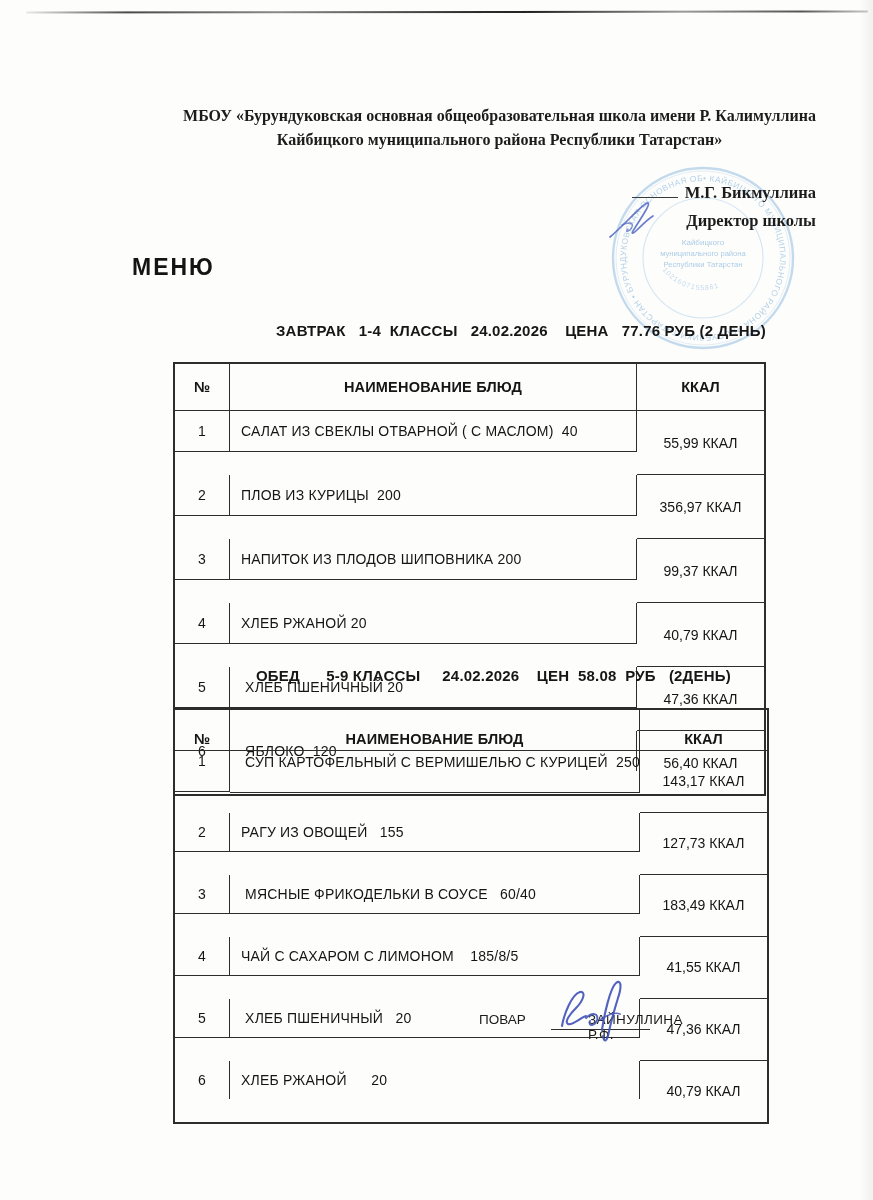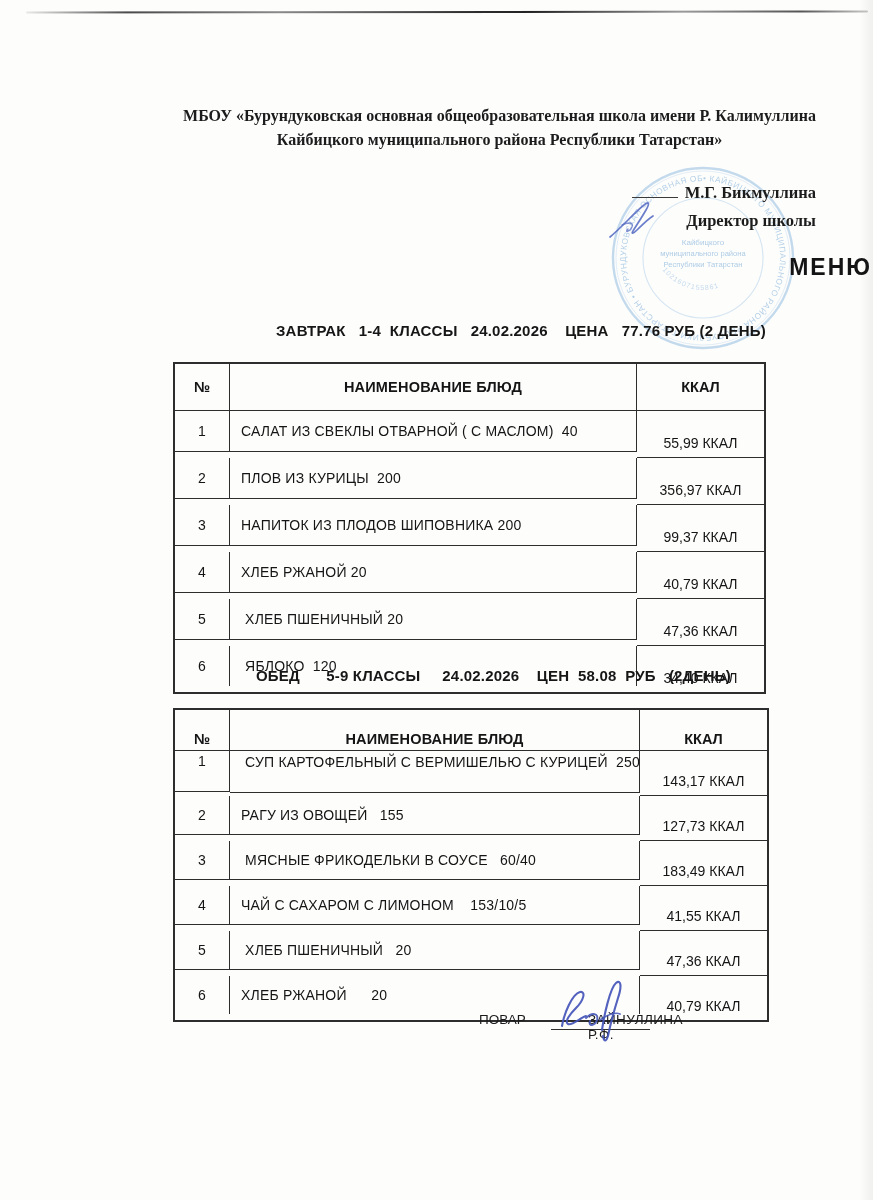--- a/index.html
+++ b/index.html
@@ -27,21 +27,21 @@
   .approval{
     position:absolute; top:179px; right:57px; text-align:right;
     font-family:"Liberation Serif", serif; font-weight:bold;
     font-size:16.5px; line-height:27.5px; color:#1c1c1c; z-index:3;
   }
   .sig-line-small{
     display:inline-block; width:46px; border-bottom:1.6px solid #3a3a3a;
     margin-right:7px; vertical-align:baseline; height:12px;
   }
   .menu-title{
-    position:absolute; top:254px; left:132px; width:740px; text-align:right;
+    position:absolute; top:254px; left:132px; width:740px; text-align:left;
     font-size:23px; font-weight:bold; letter-spacing:2px; color:#141414; z-index:3;
   }
   .meal-heading{
     position:absolute; font-size:15px; font-weight:bold; color:#161616;
     white-space:pre; z-index:3; letter-spacing:.2px;
   }
   .h-breakfast{ top:322px; left:276px; }
   .h-lunch{ top:667px; left:256px; }
 
   .menu-table{
@@ -51,21 +51,21 @@
   .t-breakfast{ top:362px; width:589px; }
   .t-lunch{ top:708px; width:592px; }
   .cell{
     border-right:1.6px solid #2d2d2d; border-bottom:1.6px solid #2d2d2d;
     display:flex; font-size:14px; color:#151515; overflow:hidden;
   }
   .cell.last-col{ border-right:none; }
   .cell.last-row{ border-bottom:none; }
   .c-num{ justify-content:center; align-items:center; }
   .c-dish{ padding-left:11px; align-items:center; white-space:pre; letter-spacing:.2px; }
-  .c-kcal{ justify-content:center; align-items:flex-end; padding-bottom:6px; }
+  .c-kcal{ justify-content:center; align-items:flex-end; padding-bottom:23px; }
   .hdr{ font-weight:bold; font-size:14.5px; }
   .t-breakfast .hdr{ align-items:center; padding-bottom:0; }
   .t-breakfast .cell{ height:40px; }
   .t-breakfast .cell.hrow{ height:46px; }
   .t-lunch .cell{ height:38px; }
   .t-lunch .cell.hrow{ height:37px; align-items:flex-end; padding-bottom:3px; }
   .t-lunch .hdr.c-dish, .t-lunch .hdr.c-kcal, .t-lunch .hdr.c-num{ justify-content:center; }
   .hdr.c-dish{ padding-left:0; justify-content:center; }
 
   .stamp{ position:absolute; top:163px; left:608px; z-index:1; opacity:.85; }
@@ -146,21 +146,21 @@
     <div class="cell c-num">4</div>
     <div class="cell c-dish">ХЛЕБ РЖАНОЙ 20</div>
     <div class="cell c-kcal last-col">40,79 ККАЛ</div>
 
     <div class="cell c-num">5</div>
     <div class="cell c-dish"> ХЛЕБ ПШЕНИЧНЫЙ 20</div>
     <div class="cell c-kcal last-col">47,36 ККАЛ</div>
 
     <div class="cell c-num last-row">6</div>
     <div class="cell c-dish last-row"> ЯБЛОКО  120</div>
-    <div class="cell c-kcal last-col last-row">34,40 ККАЛ</div>
+    <div class="cell c-kcal last-col last-row">56,40 ККАЛ</div>
   </div>
 
   <div class="meal-heading h-lunch">ОБЕД      5-9 КЛАССЫ     24.02.2026    ЦЕН  58.08  РУБ   (2ДЕНЬ)</div>
 
   <div class="menu-table t-lunch">
     <div class="cell hrow hdr c-num">№</div>
     <div class="cell hrow hdr c-dish">НАИМЕНОВАНИЕ БЛЮД</div>
     <div class="cell hrow hdr c-kcal last-col">ККАЛ</div>
 
     <div class="cell c-num r1" style="align-items:flex-start;padding-top:2px;">1</div>
@@ -169,21 +169,21 @@
 
     <div class="cell c-num">2</div>
     <div class="cell c-dish">РАГУ ИЗ ОВОЩЕЙ   155</div>
     <div class="cell c-kcal last-col">127,73 ККАЛ</div>
 
     <div class="cell c-num">3</div>
     <div class="cell c-dish"> МЯСНЫЕ ФРИКОДЕЛЬКИ В СОУСЕ   60/40</div>
     <div class="cell c-kcal last-col">183,49 ККАЛ</div>
 
     <div class="cell c-num">4</div>
-    <div class="cell c-dish">ЧАЙ С САХАРОМ С ЛИМОНОМ    153/10/5</div>
+    <div class="cell c-dish">ЧАЙ С САХАРОМ С ЛИМОНОМ    185/8/5</div>
     <div class="cell c-kcal last-col">41,55 ККАЛ</div>
 
     <div class="cell c-num">5</div>
     <div class="cell c-dish"> ХЛЕБ ПШЕНИЧНЫЙ   20</div>
     <div class="cell c-kcal last-col">47,36 ККАЛ</div>
 
     <div class="cell c-num last-row">6</div>
     <div class="cell c-dish last-row">ХЛЕБ РЖАНОЙ      20</div>
     <div class="cell c-kcal last-col last-row">40,79 ККАЛ</div>
   </div>

